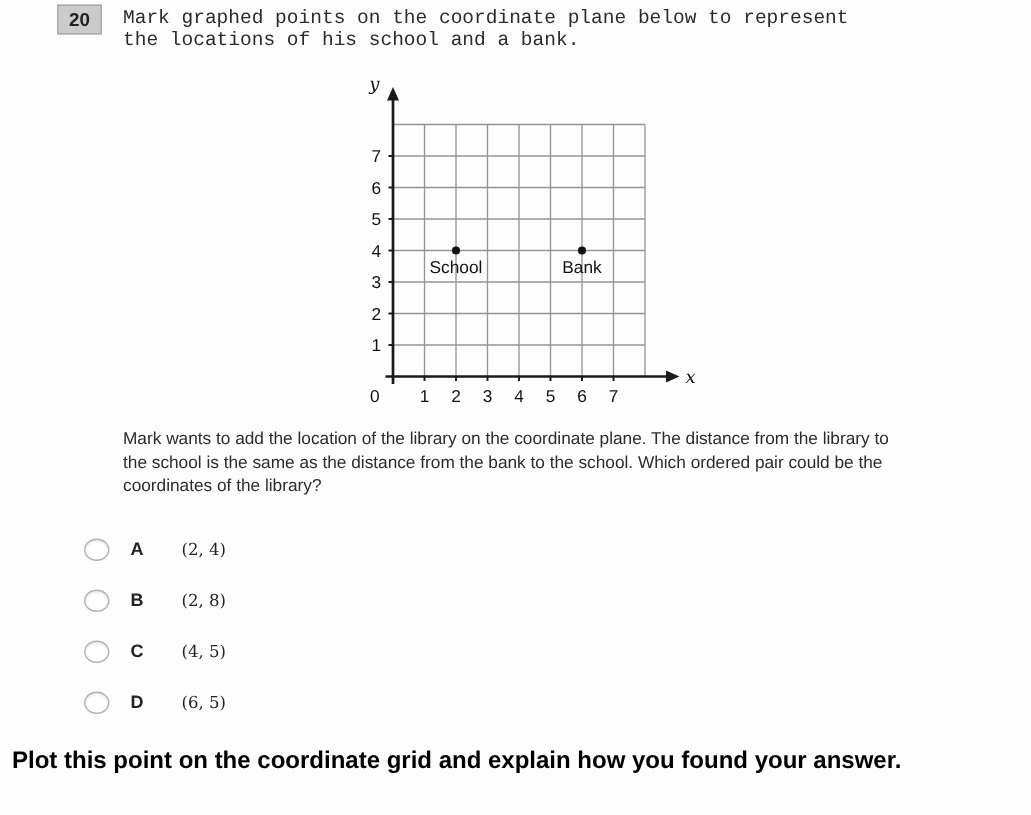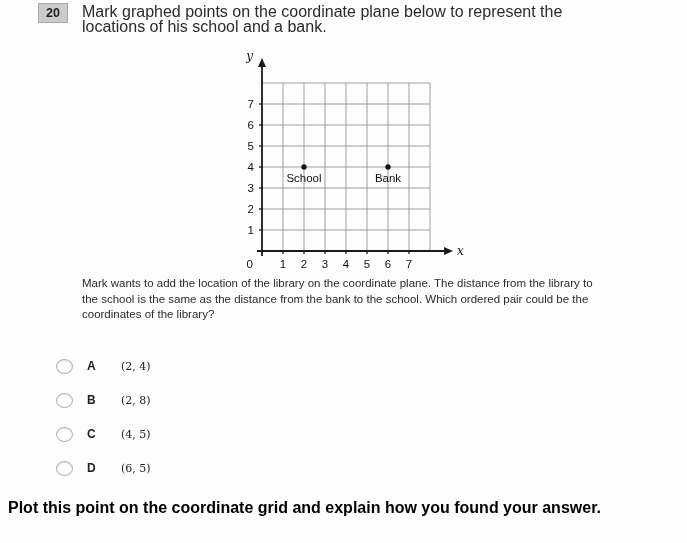--- a/index.html
+++ b/index.html
@@ -13,25 +13,25 @@
   }
   .badge {
     position:absolute; left:38px; top:3px;
     width:30px; height:20px;
     background:#cbcbcb; border:1px solid #a9a9a9;
     color:#222; font-weight:bold; font-size:12.5px;
     display:flex; align-items:center; justify-content:center;
   }
   .intro-text {
     position:absolute; left:82px; top:4px; width:505px;
-    font-size:16px; line-height:15px;
+    font-size:13px; line-height:15px;font-family:Liberation Mono, monospace;
   }
   .plane-wrap { position:absolute; left:230px; top:46px; width:248px; height:232px; }
   .body-text {
-    position:absolute; left:82px; top:276px; width:525px;
+    position:absolute; left:82px; top:286px; width:525px;
     font-size:11.5px; line-height:15.5px;
   }
   .choices { position:absolute; left:56px; top:356px; }
   .choice-row { display:flex; align-items:center; height:20px; margin-bottom:14px; cursor:pointer; }
   .radio {
     width:17px; height:15px; border:1.5px solid #b3b3b3; border-radius:50%;
     background:#fff; margin-right:14px;
     box-shadow: inset 0 1px 2px rgba(0,0,0,0.10);
     flex:0 0 auto;
   }

